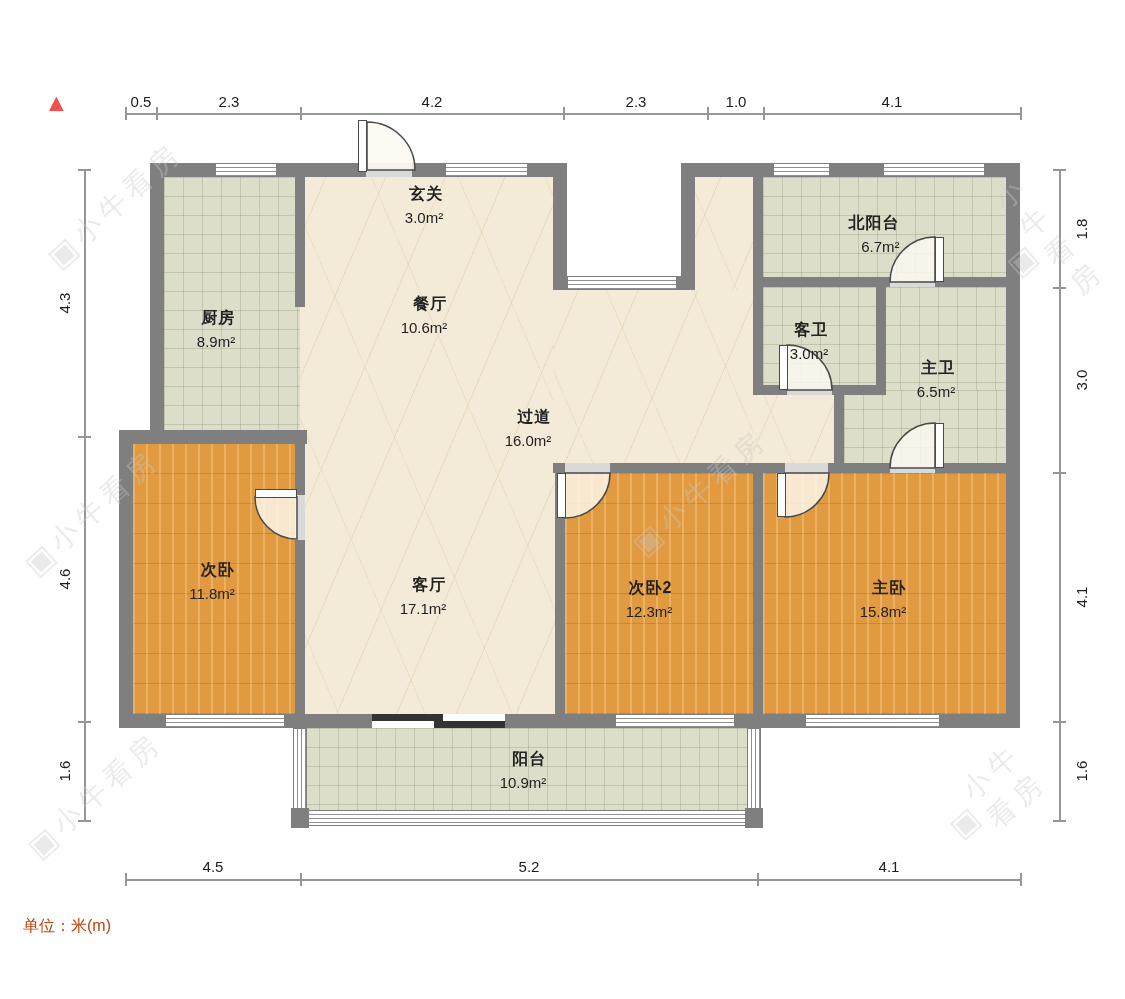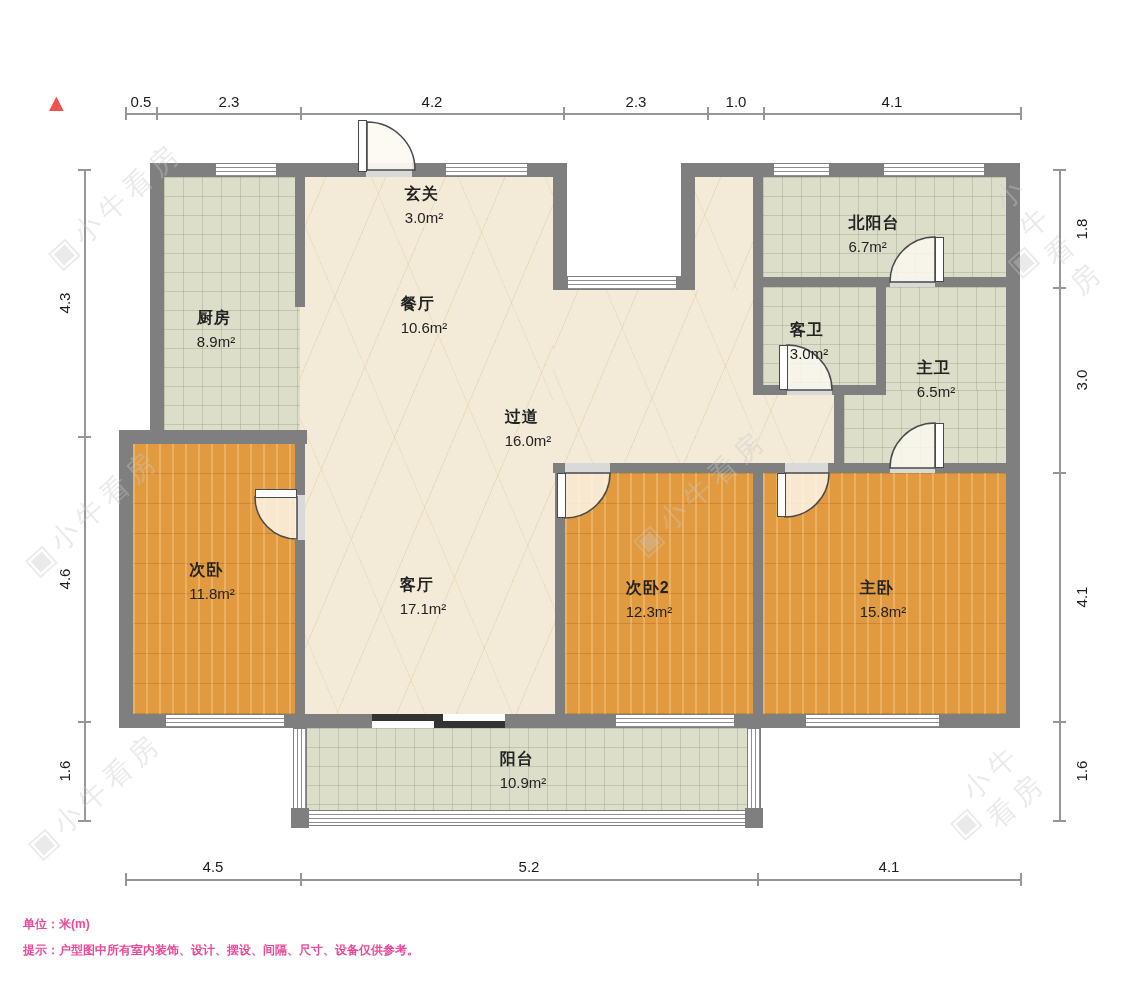--- a/index.html
+++ b/index.html
@@ -37,25 +37,25 @@
 
   svg.overlay { position:absolute; left:0; top:0; pointer-events:none; }
   .swing { fill:rgba(253,249,240,.82); stroke:#4a4a4a; stroke-width:1.5; }
 
   
   .dl,.tick { background:#969696; }
   .dlab,.dlabv { font-size:15px; color:var(--c-dim_text,#1c1c1c); transform:translate(-50%,-50%); white-space:nowrap; }
   .dlabv { transform:translate(-50%,-50%) rotate(-90deg); }
 
   
-  .rlabel { transform:translate(-50%,-50%); text-align:left; color:#222; white-space:nowrap; }
+  .rlabel { transform:translate(-50%,-50%); text-align:right; color:#222; white-space:nowrap; }
   .rname { font-size:16px; font-weight:700; letter-spacing:1px; }
   .rarea { font-size:15px; margin-top:4px; letter-spacing:0; }
 
-  .note { font-size:12px; font-weight:700; color:#ec4899; white-space:nowrap; }
+  .note { font-size:16px; font-weight:400; color:#c2410c; white-space:nowrap; }
   .north { font-size:25px; line-height:1; color:var(--c-accent_north,#ef5350); }
 
   .wm { transform:translate(-50%,-50%) rotate(-42deg); color:#c9c9c9; opacity:.38;
         font-size:28px; letter-spacing:6px; display:flex; align-items:center; gap:6px; pointer-events:none; }
   .wm-logo { font-size:30px; letter-spacing:0; }
 </style>
 </head>
 <body>
 
 <div class="canvas">
@@ -229,21 +229,20 @@
   <div class="tick" style="left:1053px;top:287px;width:13px;height:2px"></div>
   <div class="tick" style="left:1053px;top:472px;width:13px;height:2px"></div>
   <div class="tick" style="left:1053px;top:721px;width:13px;height:2px"></div>
   <div class="tick" style="left:1053px;top:820px;width:13px;height:2px"></div>
   <span class="dlabv" style="left:1081px;top:229px">1.8</span>
   <span class="dlabv" style="left:1081px;top:380px">3.0</span>
   <span class="dlabv" style="left:1081px;top:597px">4.1</span>
   <span class="dlabv" style="left:1081px;top:771px">1.6</span>
 
   <div class="note" style="left:23px;top:916px">单位：米(m)</div>
-  <div class="note" style="left:23px;top:942px">提示：户型图中所有室内装饰、设计、摆设、间隔、尺寸、设备仅供参考。</div>
 
   <div class="wm" style="left:115px;top:205px">
     <span class="wm-logo">▣</span>
     <span>小牛看房</span>
   </div>
   <div class="wm" style="left:1042px;top:242px">
     <span class="wm-logo">▣</span>
     <span>小牛看房</span>
   </div>
   <div class="wm" style="left:700px;top:492px">

